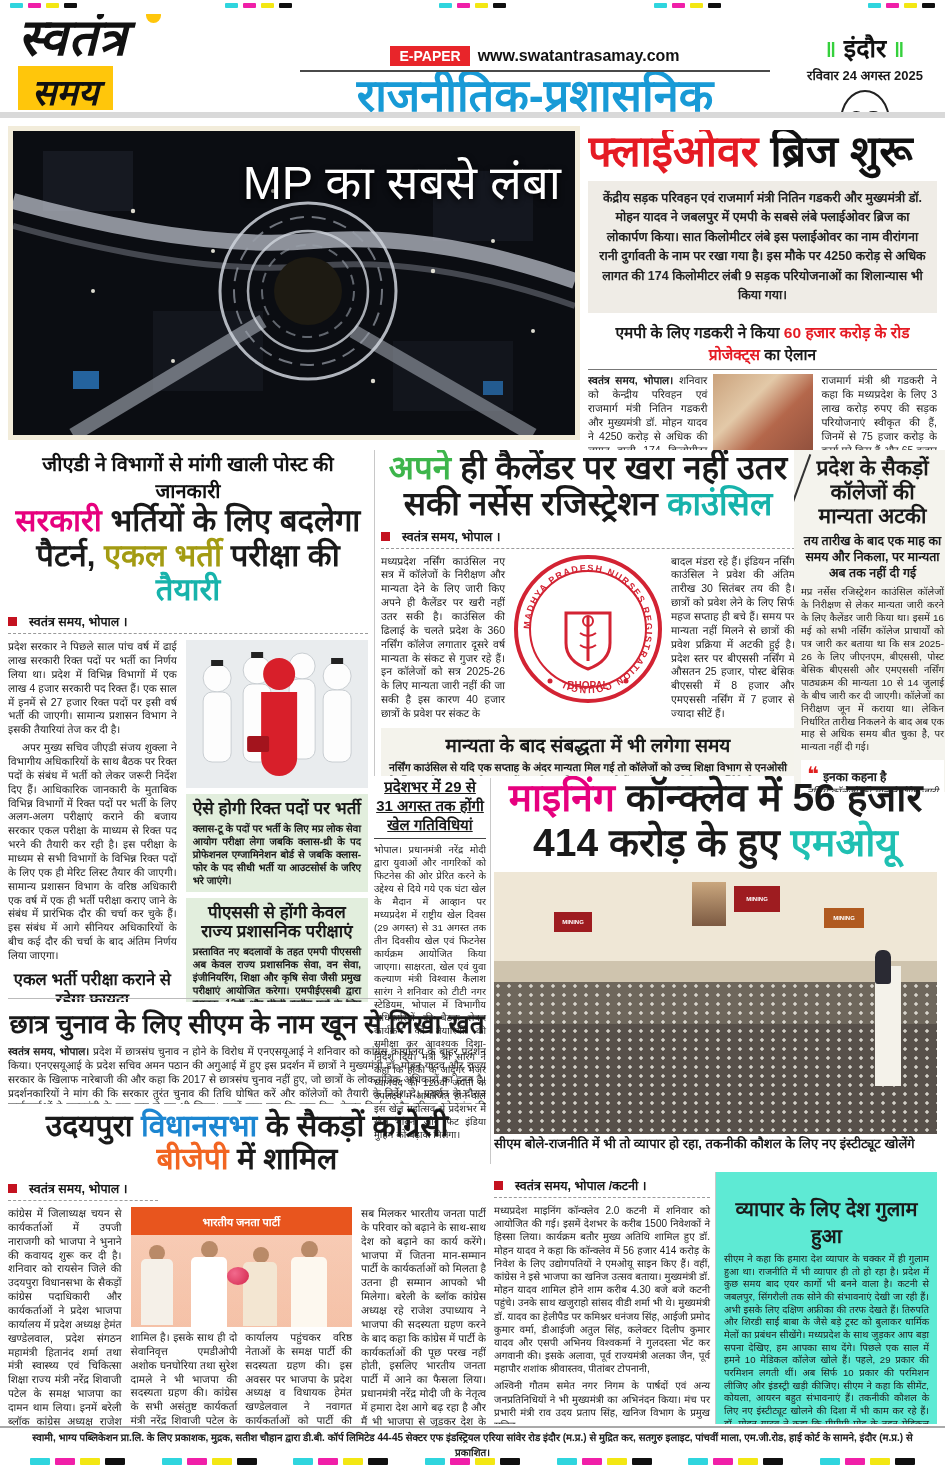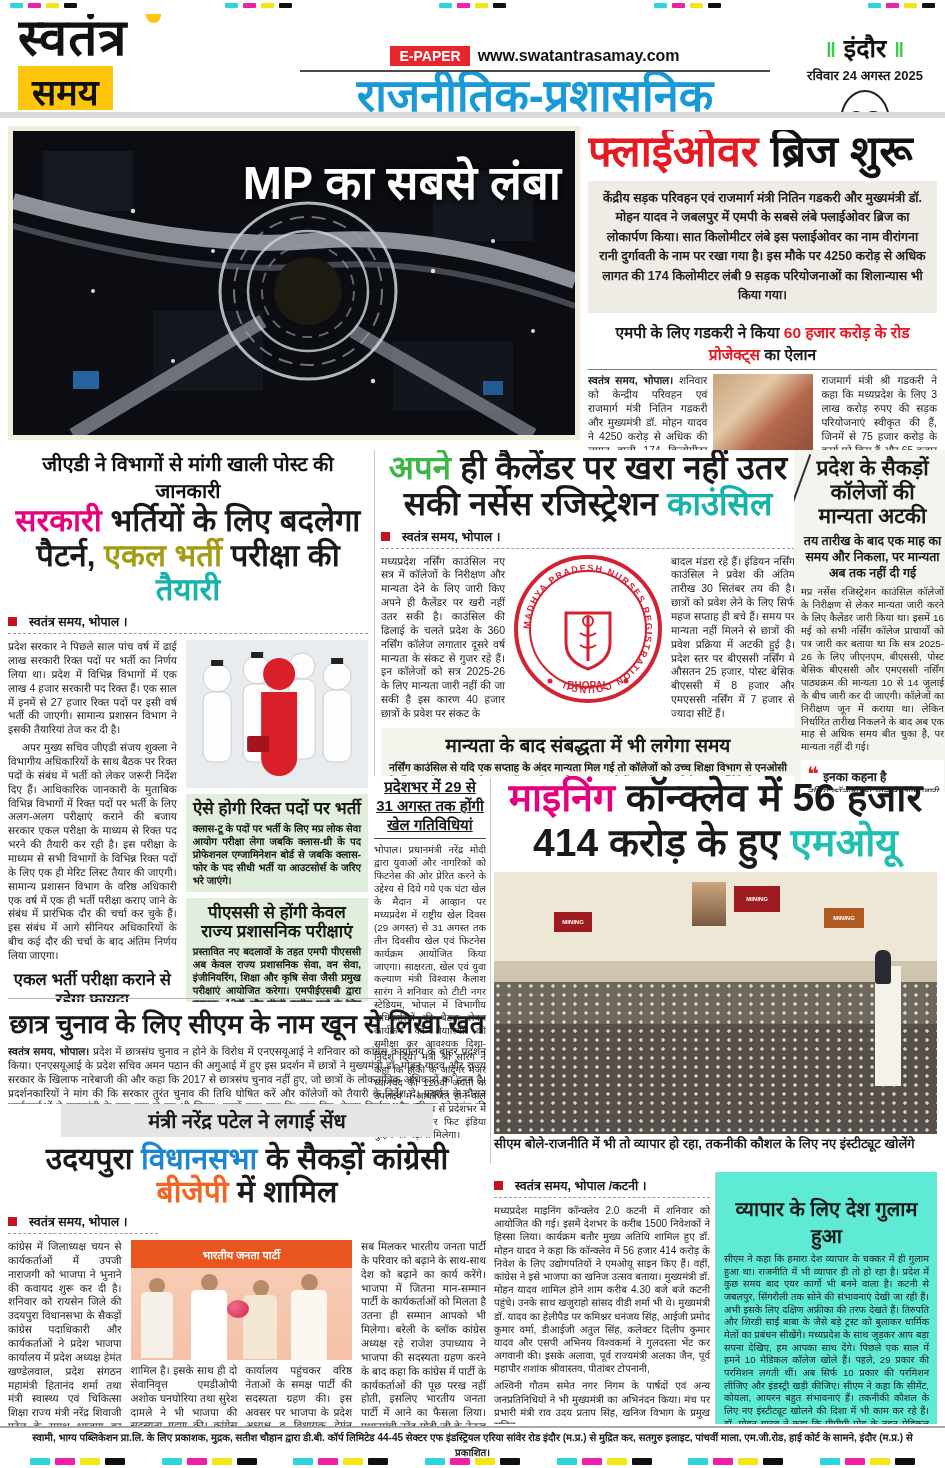--- a/index.html
+++ b/index.html
@@ -29,21 +29,21 @@
              display:flex;align-items:center;justify-content:center;font-size:30px;font-weight:700;}
   .grey-band{background:#d9d9d9;}
   
   .body-txt{font-size:10.5px;line-height:1.32;text-align:justify;color:#1c1c1c;}
   .byline{display:flex;align-items:center;gap:12px;font-weight:800;font-size:12.5px;
           border-bottom:1px dashed #9a9a9a;padding-bottom:3px;margin:5px 0 6px;}
   .sq{display:inline-block;width:9px;height:9px;background:#c41220;}
   .kicker{font-size:20px;font-weight:800;text-align:center;color:#111;}
   
   .photo-frame{border:5px solid #f2ecda;background:#0b0d12;position:relative;}
-  .photo-overlay{position:absolute;top:18px;right:14px;color:#fff;font-size:47px;font-weight:700;
+  .photo-overlay{position:absolute;top:18px;right:14px;color:#fff;font-size:47px;font-weight:400;
                  text-shadow:0 2px 6px #000;}
   .fly-head{font-size:43px;font-weight:900;line-height:1.0;}
   .red{color:#e51b24;}.blk{color:#111;}
   .intro-box{background:#efece6;padding:8px 10px;margin-top:8px;font-size:12.5px;font-weight:700;
              line-height:1.55;text-align:center;color:#222;}
   .sub-head{font-size:15.5px;font-weight:800;text-align:center;margin:8px 0 4px;border-bottom:1.5px solid #777;padding-bottom:4px;}
   .gad-cols{display:flex;gap:8px;}
   .gad-photo{width:100px;height:86px;flex:none;background:linear-gradient(135deg,#caa27c 0%,#e3c9a8 35%,#b4674b 60%,#8d4e3c 100%);}
   
   .rec-head{font-size:31px;font-weight:900;line-height:1.12;text-align:center;}
@@ -139,21 +139,21 @@
       </span>
     <span class="mgrp">
         <i class="mc"></i>
         <i class="mm"></i>
         <i class="my"></i>
         <i class="mk"></i>
       </span>
   </div>
 
   <div class="abs" style="left:0;top:8px;width:945px;height:104px;">
-    <div class="abs" style="left:18px;top:6px;width:250px;height:96px;">
+    <div class="abs" style="left:18px;top:6px;width:250px;height:96px;font-style:italic;">
       <span class="logo-dot"></span>
       <div class="logo-top">स्वतंत्र</div>
       <div class="logo-bottom">समय</div>
     </div>
     <div class="abs" style="left:300px;top:38px;width:470px;height:30px;">
       <div class="epaper-row">
         <span class="epaper-badge">E-PAPER</span>
         <span class="site-url">www.swatantrasamay.com</span>
       </div>
     </div>
@@ -358,21 +358,20 @@
 
   <div class="abs" style="left:716px;top:1172px;width:221px;height:252px;">
     <div class="trade-box">
       <h3>व्यापार के लिए देश गुलाम हुआ</h3>
       <div class="body-txt" style="font-size:9.6px;height:160px;">सीएम ने कहा कि हमारा देश व्यापार के चक्कर में ही गुलाम हुआ था। राजनीति में भी व्यापार ही तो हो रहा है। प्रदेश में कुछ समय बाद एयर कार्गो भी बनने वाला है। कटनी से जबलपुर, सिंगरौली तक सोने की संभावनाएं देखी जा रही हैं। अभी इसके लिए दक्षिण अफ्रीका की तरफ देखते हैं। तिरुपति और शिरडी साईं बाबा के जैसे बड़े ट्रस्ट को बुलाकर धार्मिक मेलों का प्रबंधन सीखेंगे। मध्यप्रदेश के साथ जुड़कर आप बड़ा सपना देखिए, हम आपका साथ देंगे। पिछले एक साल में हमने 10 मेडिकल कॉलेज खोले हैं। पहले, 29 प्रकार की परमिशन लगती थीं। अब सिर्फ 10 प्रकार की परमिशन लीजिए और इंडस्ट्री खड़ी कीजिए। सीएम ने कहा कि सीमेंट, कोयला, आयरन बहुत संभावनाएं हैं। तकनीकी कौशल के लिए नए इंस्टीट्यूट खोलने की दिशा में भी काम कर रहे हैं। डॉ. मोहन यादव ने कहा कि पीपीपी मोड के तहत मेडिकल कॉलेज चलाने के इच्छुक और सक्षम लोग हैं। उन्हें हम अपने अस्पताल मुहैया करा सकते हैं। मुख्यमंत्री डॉ. यादव ने विषय-विशेषज्ञों और निवेशकों के साथ वन टू वन चर्चा की। कॉन्क्लेव में देशभर से कोल इंडिया लिमिटेड, अडानी ग्रुप, एचसीएल समेत माइनिंग क्षेत्र के 1500 से ज्यादा निवेशक, नीति निर्माता शामिल रहे। कटनी जिले से ही 300 से ज्यादा उद्योगपति शामिल थे।</div>
     </div>
     <div class="body-txt" style="font-size:10px;margin-top:5px;">उमाकांत उमराव, जिला पंचायत अध्यक्ष सुनीता मेहरा, भाजपा जिलाध्यक्ष दीपक सोनी टंडन समेत अन्य अधिकारी एवं बड़े औद्योगिक घरानों के प्रतिनिधि मौजूद रहे।</div>
   </div>
 
   <div class="abs" style="left:8px;top:1104px;width:478px;height:322px;">
-    <div class="uda-kicker">मंत्री नरेंद्र पटेल ने लगाई सेंध</div>
     <div class="uda-head">
       <span>उदयपुरा </span><span class="blue">विधानसभा</span><span> के सैकड़ों कांग्रेसी </span><span class="orange">बीजेपी</span><span> में शामिल</span>
     </div>
     <div class="byline" style="width:150px;">
         <span class="sq"></span>
         <span>स्वतंत्र समय, भोपाल ।</span>
       </div>
     <div class="uda-cols">
       <div class="body-txt" style="flex:1;">कांग्रेस में जिलाध्यक्ष चयन से कार्यकर्ताओं में उपजी नाराजगी को भाजपा ने भुनाने की कवायद शुरू कर दी है। शनिवार को रायसेन जिले की उदयपुरा विधानसभा के सैकड़ों कांग्रेस पदाधिकारी और कार्यकर्ताओं ने प्रदेश भाजपा कार्यालय में प्रदेश अध्यक्ष हेमंत खण्डेलवाल, प्रदेश संगठन महामंत्री हितानंद शर्मा तथा मंत्री स्वास्थ्य एवं चिकित्सा शिक्षा राज्य मंत्री नरेंद्र शिवाजी पटेल के समक्ष भाजपा का दामन थाम लिया। इनमें बरेली ब्लॉक कांग्रेस अध्यक्ष राजेश उपाध्याय और यूथ कांग्रेस के जिला महामंत्री आदित्य स्थापक सहित 280 कार्यकर्ता</div>
       <div style="flex:1.95;">

